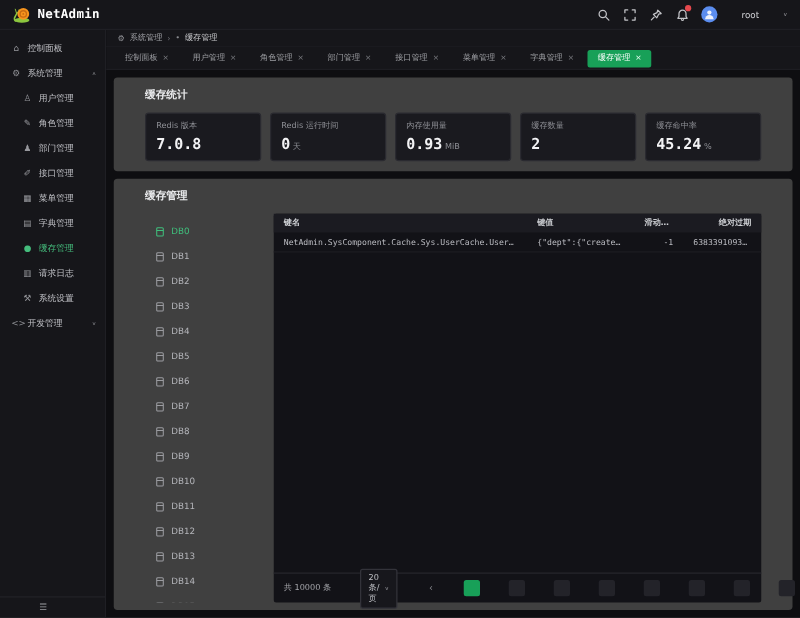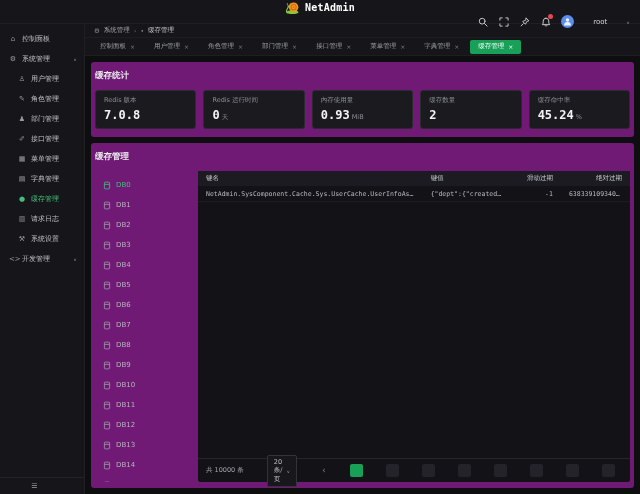--- a/index.html
+++ b/index.html
@@ -8,21 +8,21 @@
     background:#0d0d10;
     font-family:"DejaVu Sans", sans-serif;
     color:#d6d7da;
     position:relative;
     font-size:7px;
   }
   
   .app-header {
     position:absolute; top:0; left:0; right:0; height:24px;
     background:#16161a; border-bottom:1px solid #1f1f24;
-    display:flex; align-items:center; padding:0 10px; z-index:5;flex-direction:column;
+    display:flex; align-items:center; padding:0 10px; z-index:5;
   }
   .brand { display:flex; align-items:center; gap:5px; }
   .brand-name { font-family:"DejaVu Sans Mono", monospace; font-weight:bold; font-size:10px; color:#ffffff; letter-spacing:.2px; }
   .header-right { margin-left:auto; display:flex; align-items:center; gap:10px; }
   .hicon { width:11px; height:11px; display:flex; align-items:center; justify-content:center; position:relative; cursor:pointer; }
   .hicon svg { width:10px; height:10px; stroke:#c3c4c8; fill:none; stroke-width:1.1; stroke-linecap:round; stroke-linejoin:round; }
   .badge-dot { position:absolute; top:-2px; right:-2px; width:5px; height:5px; border-radius:50%; background:#e5484d; }
   .avatar { width:13px; height:13px; border-radius:50%; background:#5b8def; display:flex; align-items:center; justify-content:center; overflow:hidden; }
   .avatar svg { width:9px; height:9px; fill:#eef2fb; }
   .user-chip { display:flex; align-items:center; gap:19px; cursor:pointer; }
@@ -47,38 +47,38 @@
   .bc-gear { font-size:6.5px; color:#8d8e93; }
   .bc-sep { color:#6e6f74; font-size:6.5px; }
   .bc-dot { color:#8a8b90; font-size:6px; }
   .bc-current { color:#c9cacd; }
   .tabbar { height:18px; flex:0 0 18px; background:#16161a; border-bottom:1px solid #1d1d22; display:flex; align-items:center; padding:0 7px; gap:3px; }
   .tab { display:flex; align-items:center; gap:4px; padding:2.5px 8px; font-size:6.5px; color:#9d9ea3; border-radius:2px; cursor:pointer; }
   .tab-close { font-size:6px; color:#7b7c81; }
   .tab.active { background:#18a058; color:#ffffff; }
   .tab.active .tab-close { color:#e8fff2; }
   .content { flex:1; min-height:0; padding:6px; display:flex; flex-direction:column; gap:6px; }
-  .panel { background:#701a75; border-radius:3px; padding:8px 4px; }
+  .panel { background:#404040; border-radius:3px; padding:8px 25px; }
   .panel-title { font-size:8.5px; font-weight:bold; color:#e9eaec; margin-bottom:8px; }
   
   .stat-cards { display:flex; gap:7px; }
   .stat-card { flex:1; border:1px solid #2a2a30; border-radius:3px; padding:5px 8px 6px; background:#1a1a1f; }
   .stat-label { font-size:6.5px; color:#8e8f95; white-space:nowrap; overflow:hidden; }
   .stat-value { font-size:12px; font-weight:bold; color:#f3f3f5; margin-top:3px; font-family:"DejaVu Sans Mono", monospace; }
   .stat-value .unit { font-size:6.5px; color:#8e8f95; font-weight:normal; margin-left:2px; font-family:"DejaVu Sans", sans-serif; }
   
   .panel.cache { flex:1; min-height:0; display:flex; flex-direction:column; padding-bottom:6px; }
   .cache-body { flex:1; min-height:0; display:flex; gap:8px; }
   .db-tree { width:95px; flex:0 0 95px; padding-top:4px; overflow:hidden; }
   .db-item { height:20px; display:flex; align-items:center; gap:5px; padding-left:8px; font-size:7px; color:#b4b5ba; cursor:pointer; }
   .db-item svg { width:8px; height:9px; stroke:#9b9ca1; fill:none; stroke-width:1.1; }
   .db-item.active { color:#3fbf7c;text-align:right; }
   .db-item.active svg { stroke:#3fbf7c; }
   .cache-right { flex:1; min-width:0; display:flex; flex-direction:column; background:#121217; border-radius:2px; }
-  .t-head { display:flex; align-items:center; height:15px; flex:0 0 15px; background:#1b1b21; font-size:6.5px; font-weight:normal; color:#ced0d4; }
+  .t-head { display:flex; align-items:center; height:15px; flex:0 0 15px; background:#1b1b21; font-size:6.5px; font-weight:bold; color:#ced0d4; }
   .t-row { display:flex; align-items:center; height:16px; flex:0 0 16px; font-size:6.5px; color:#babbc1; border-bottom:1px solid #1c1c22; cursor:pointer; font-family:"DejaVu Sans Mono", monospace; }
   .t-cell { padding:0 8px; white-space:nowrap; overflow:hidden; text-overflow:ellipsis; }
   .c-key { flex:0 0 52%; }
   .c-val { flex:1; min-width:0; }
   .c-slide { flex:0 0 10%; text-align:right; }
   .c-abs { flex:0 0 16%; text-align:right; }
   .t-body-empty { flex:1; }
   
   .pagination { height:24px; flex:0 0 24px; border-top:1px solid #26262c; display:flex; align-items:center; gap:23px; padding:0 8px; font-size:6.5px; color:#a5a6ab; }
   .pg-total { white-space:nowrap; }

